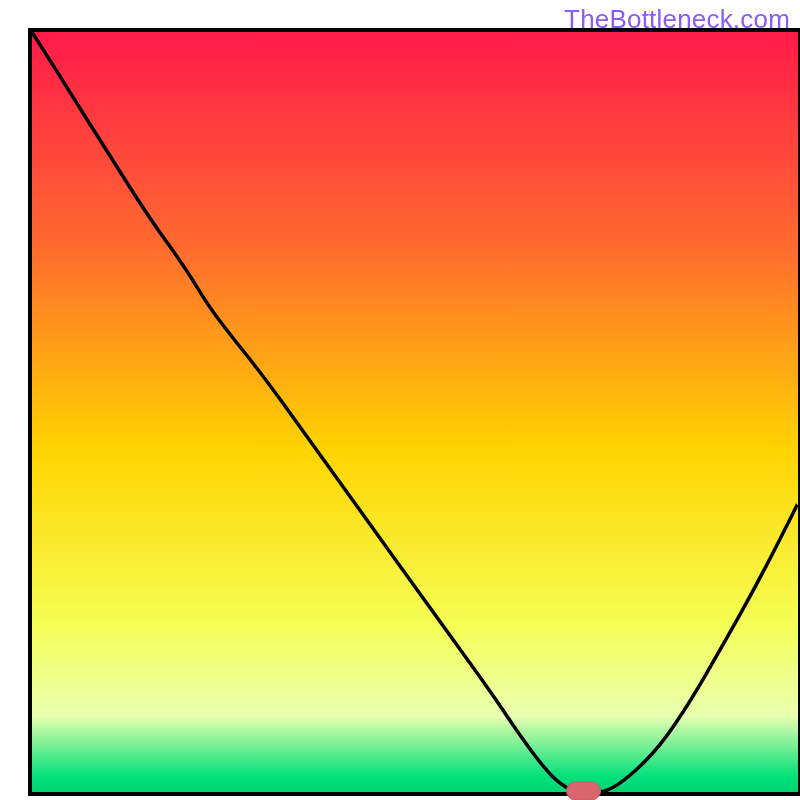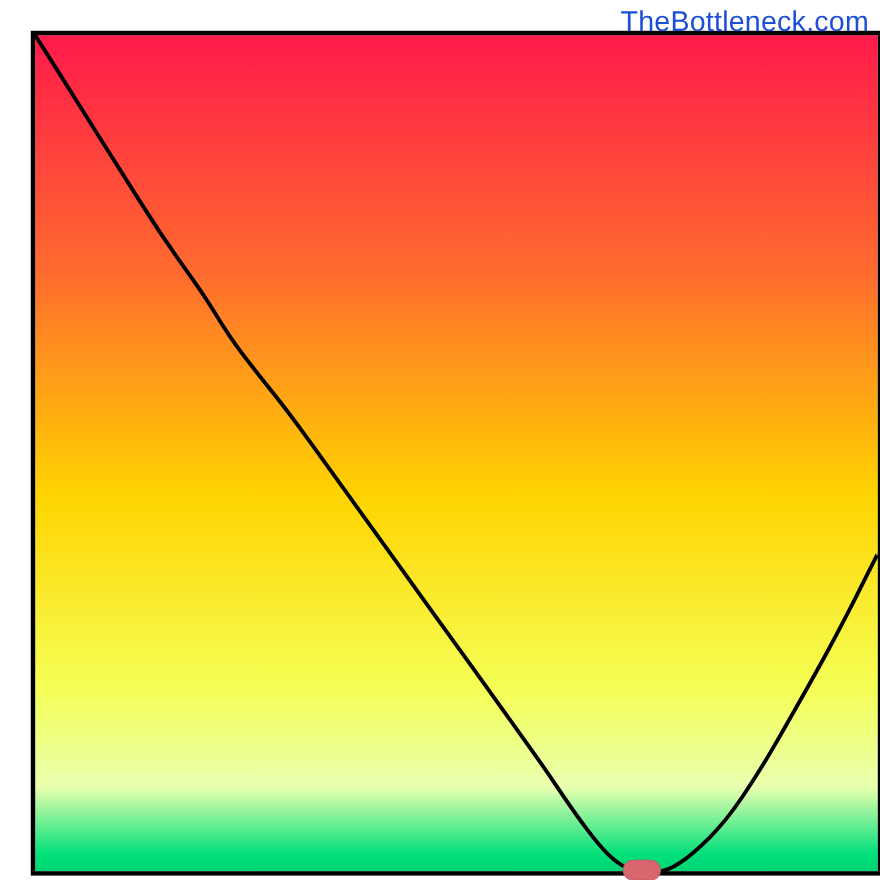--- a/index.html
+++ b/index.html
@@ -14,21 +14,21 @@
     position: relative;
     width: 800px;
     height: 800px;
   }
   .watermark {
     position: absolute;
     top: 4px;
     right: 10px;
     font-size: 26px;
     font-weight: 400;
-    color: #1d4ed8;
+    color: #8b5cf6;
     letter-spacing: 0.2px;
     z-index: 10;
   }
   svg.plot {
     position: absolute;
     top: 0;
     left: 0;
     width: 800px;
     height: 800px;
   }

